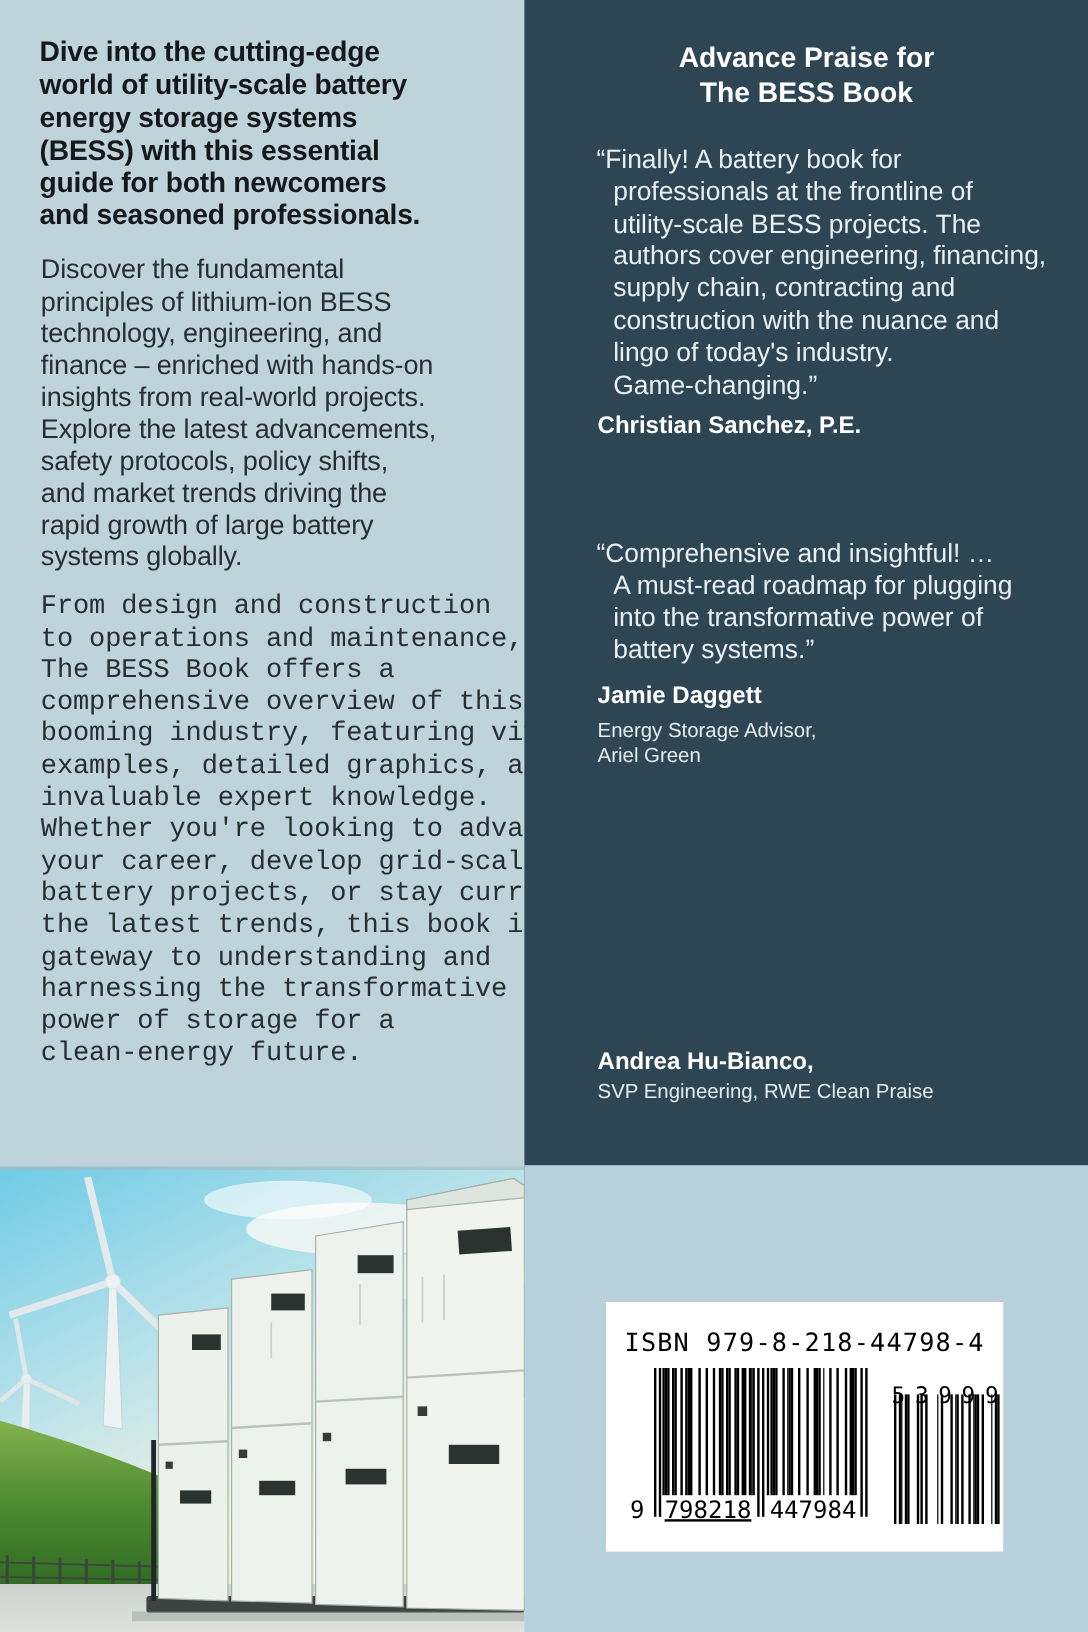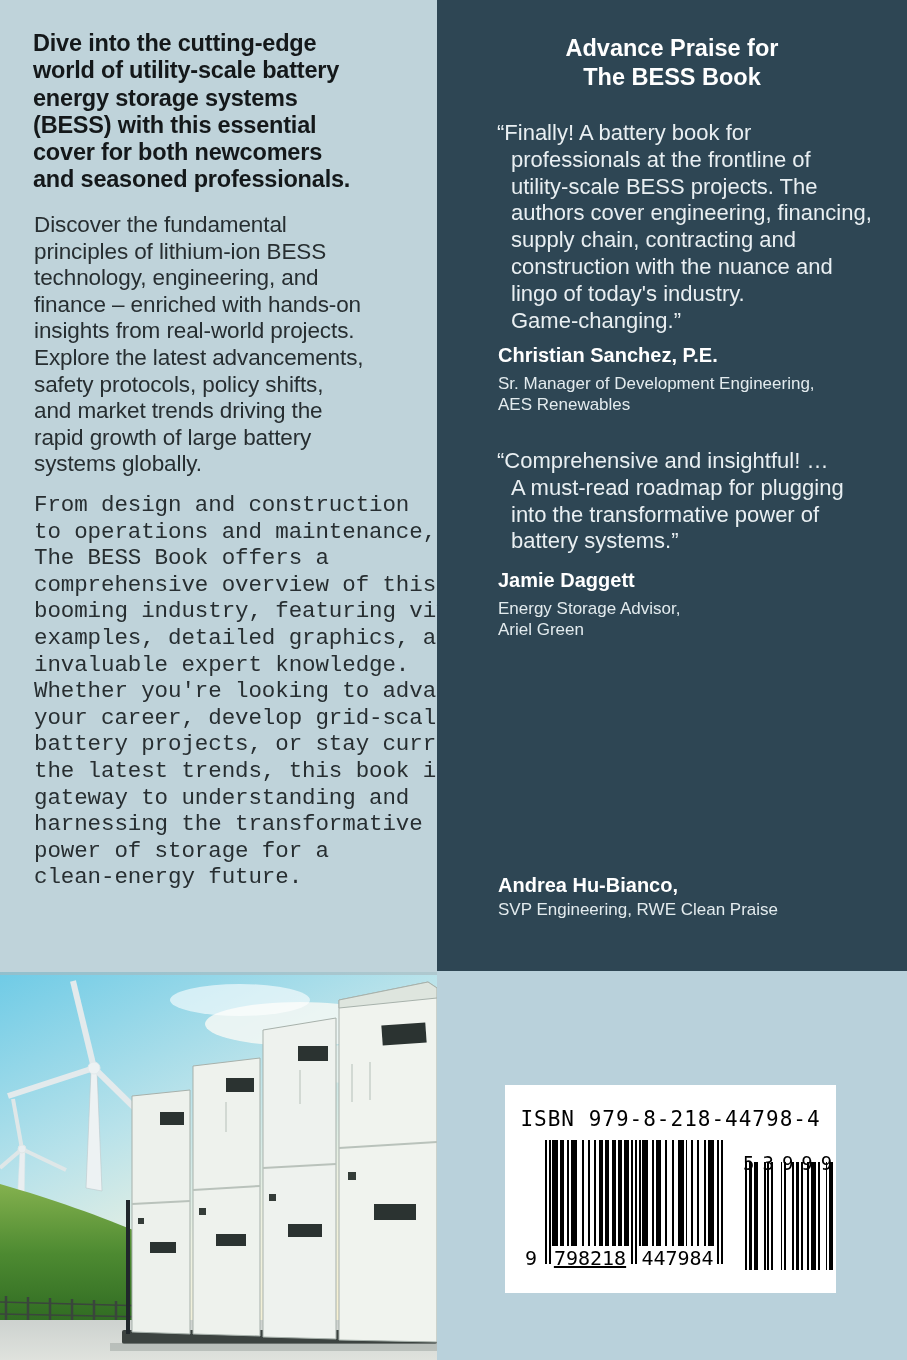--- a/index.html
+++ b/index.html
@@ -50,21 +50,21 @@
 </head>
 <body>
 
 <div class="page">
 
   <section class="panel-left">
     <p class="blurb intro">Dive into the cutting-edge
 world of utility-scale battery
 energy storage systems
 (BESS) with this essential
-cover for both newcomers
+guide for both newcomers
 and seasoned professionals.</p>
     <p class="blurb p2">Discover the fundamental
 principles of lithium-ion BESS
 technology, engineering, and
 finance – enriched with hands-on
 insights from real-world projects.
 Explore the latest advancements,
 safety protocols, policy shifts,
 and market trends driving the
 rapid growth of large battery
@@ -92,22 +92,20 @@
 
     <p class="quote q1">“Finally! A battery book for
 professionals at the frontline of
 utility-scale BESS projects. The
 authors cover engineering, financing,
 supply chain, contracting and
 construction with the nuance and
 lingo of today's industry.
 Game-changing.”</p>
     <p class="attr-name n1">Christian Sanchez, P.E.</p>
-    <p class="attr-role r1">Sr. Manager of Development Engineering,
-AES Renewables</p>
 
     <p class="quote q2">“Comprehensive and insightful! …
 A must-read roadmap for plugging
 into the transformative power of
 battery systems.”</p>
     <p class="attr-name n2">Jamie Daggett</p>
     <p class="attr-role r2">Energy Storage Advisor,
 Ariel Green</p>
 
     <p class="attr-name n3">Andrea Hu-Bianco,</p>

